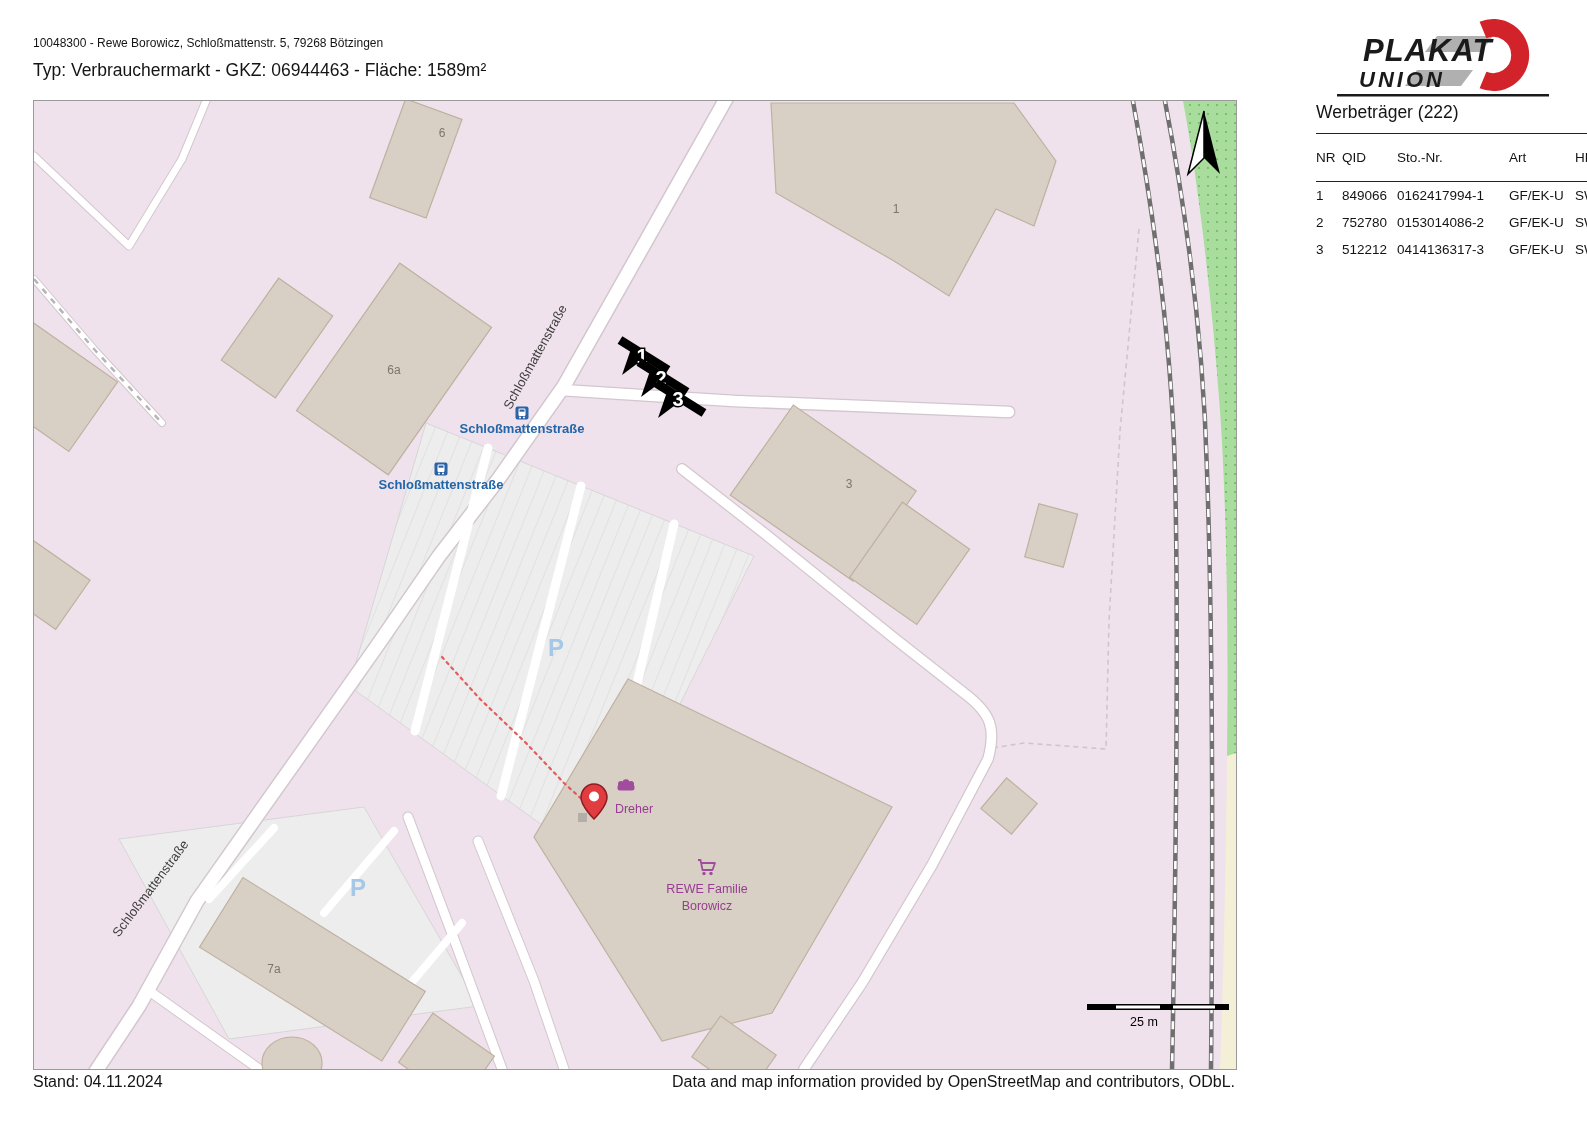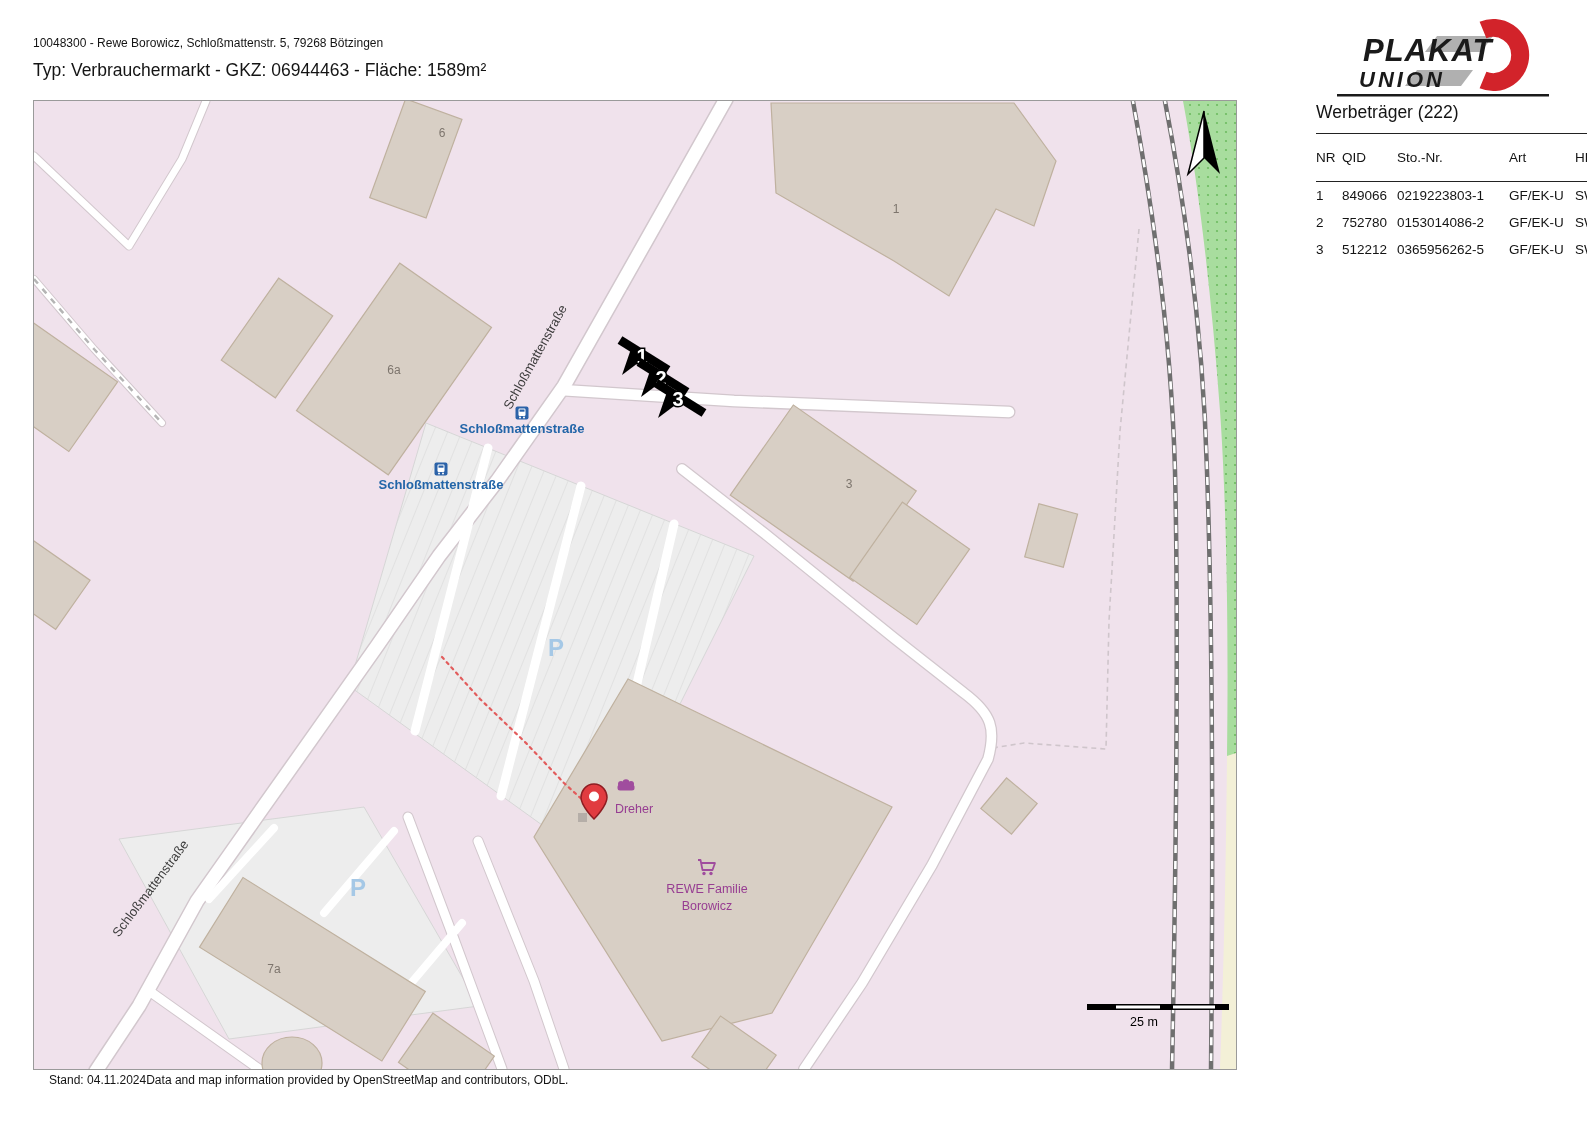--- a/index.html
+++ b/index.html
@@ -5,21 +5,21 @@
   html,body{margin:0;padding:0;background:#fff;}
   body{width:1587px;height:1123px;position:relative;font-family:"Liberation Sans",sans-serif;color:#141414;overflow:hidden;}
   .hdr1{position:absolute;left:33px;top:36px;font-size:12px;}
   .hdr2{position:absolute;left:33px;top:60px;font-size:17.5px;}
   .logo{position:absolute;left:1337px;top:14px;width:212px;height:84px;}
   .map-wrap{position:absolute;left:33px;top:100px;width:1202px;height:968px;border:1px solid #9a9a9a;overflow:hidden;background:#f0e2ec;}
   .sidebar{position:absolute;left:1316px;top:102px;width:296px;}
   .sidebar h2{font-size:17.5px;font-weight:400;margin:0 0 10px 0;}
   .tbl-head{display:grid;grid-template-columns:26px 55px 112px 66px 35px;font-size:13.5px;border-top:1.5px solid #222;border-bottom:1.5px solid #222;padding:16px 0;}
   .tbl-row{display:grid;grid-template-columns:26px 55px 112px 66px 35px;font-size:13.5px;padding:6px 0;}
-  .footer{position:absolute;left:49px;top:1073px;width:1202px;display:flex;font-size:12px;}
+  .footer{position:absolute;left:33px;top:1073px;width:1202px;display:flex;justify-content:space-between;font-size:16px;}
   
   .road-c{stroke:#d2c7cd;fill:none;stroke-linecap:round;stroke-linejoin:round;}
   .road-f{stroke:#ffffff;fill:none;stroke-linecap:round;stroke-linejoin:round;}
   .bld{fill:#d8cfc5;stroke:#bfb19f;stroke-width:1.2;}
   .bld-lbl{fill:#7d756d;font-size:12px;text-anchor:middle;}
   .street-lbl{fill:#3c3c3c;font-size:13px;text-anchor:middle;}
   .bus-lbl{fill:#2265a8;font-size:13px;font-weight:600;text-anchor:middle;}
   .poi-lbl{fill:#973d92;font-size:12.5px;text-anchor:middle;}
   .p-lbl{fill:#a5c8e6;font-size:24px;font-weight:600;text-anchor:middle;}
   .marker-num{fill:#ffffff;stroke:#000;stroke-width:3px;paint-order:stroke;font-size:20px;font-weight:bold;text-anchor:middle;}
@@ -215,35 +215,35 @@
   <div class="tbl-head">
     <span>NR</span>
     <span>QID</span>
     <span>Sto.-Nr.</span>
     <span>Art</span>
     <span>HR</span>
   </div>
   <div class="tbl-row">
     <span>1</span>
     <span>849066</span>
-    <span>0219223803-1</span>
+    <span>0162417994-1</span>
     <span>GF/EK-U</span>
     <span>SW</span>
   </div>
   <div class="tbl-row">
     <span>2</span>
     <span>752780</span>
     <span>0153014086-2</span>
     <span>GF/EK-U</span>
     <span>SW</span>
   </div>
   <div class="tbl-row">
     <span>3</span>
     <span>512212</span>
-    <span>0365956262-5</span>
+    <span>0414136317-3</span>
     <span>GF/EK-U</span>
     <span>SW</span>
   </div>
 </aside>
 
 <div class="footer">
   <span>Stand: 04.11.2024</span>
   <span>Data and map information provided by OpenStreetMap and contributors, ODbL.</span>
 </div>
 

